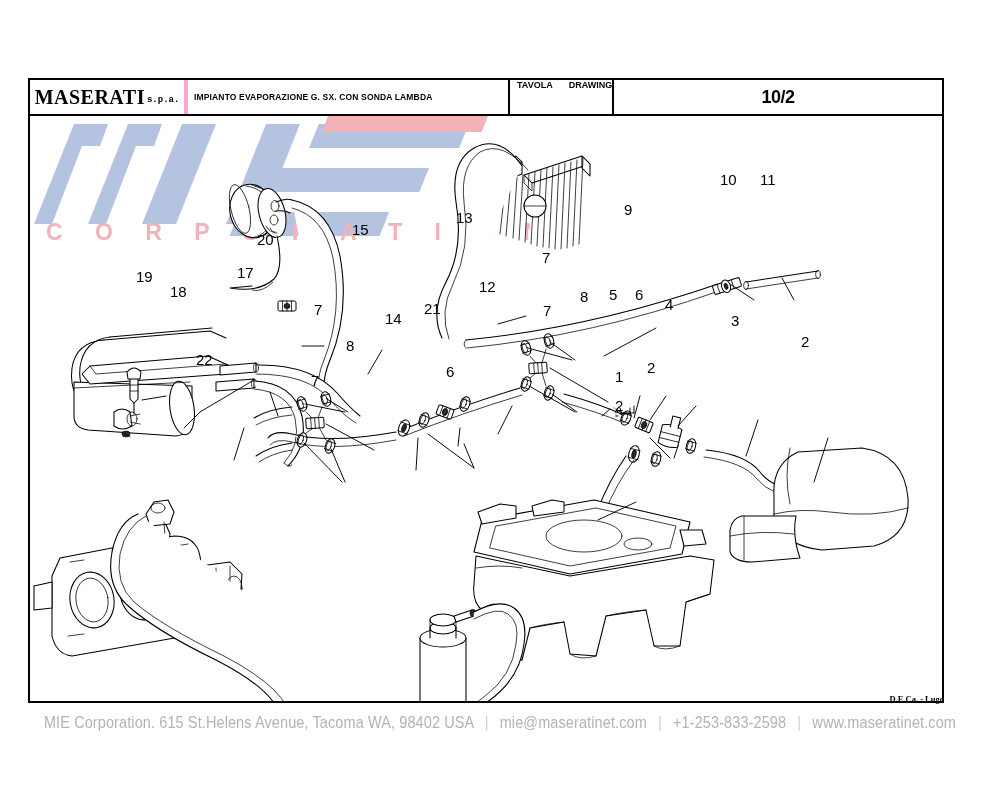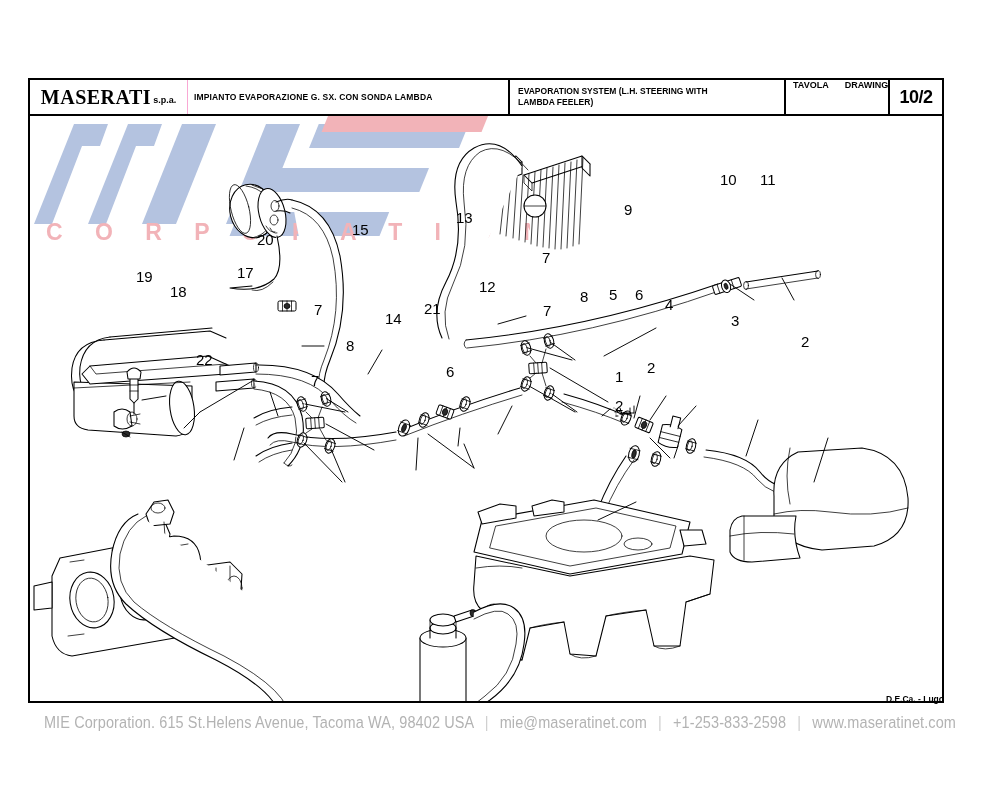--- a/index.html
+++ b/index.html
@@ -9,24 +9,24 @@
   #sheet{position:absolute;left:0;top:0;width:1000px;height:800px;background:#fff;}
 
   
   #frame{position:absolute;left:28px;top:78px;width:916px;height:625px;
          border:2px solid #000;box-sizing:border-box;background:transparent;}
 
   
   #titleblock{position:absolute;left:0;top:0;width:100%;height:36px;
               border-bottom:2px solid #000;box-sizing:border-box;display:flex;}
   .tb-cell{box-sizing:border-box;display:flex;align-items:center;height:100%;}
-  #tb-logo{width:158px;border-right:1px solid #f9a8d4;justify-content:center;}
+  #tb-logo{width:158px;border-right:4px solid #f9a8d4;justify-content:center;}
   #tb-logo .mas{font-family:"Liberation Serif",serif;font-size:20px;font-weight:700;
                 letter-spacing:.5px;color:#000;}
-  #tb-logo .spa{font-family:Liberation Sans, sans-serif;font-size:9px;font-weight:700;
+  #tb-logo .spa{font-family:Liberation Mono, monospace;font-size:9px;font-weight:700;
                 margin-left:2px;position:relative;top:3px;}
   #tb-it{flex:0 0 322px;border-right:2px solid #000;padding:0 6px;}
   #tb-it span{font-size:8.5px;font-weight:700;letter-spacing:.15px;text-align:center;
               transform:scaleY(1.12);display:block;}
   #tb-en{flex:0 0 276px;border-right:2px solid #000;padding-left:8px;}
   #tb-en span{font-size:8.5px;font-weight:700;line-height:11px;display:block;
               transform:scaleY(1.12);}
   #tb-tav{flex:0 0 86px;border-right:2px solid #000;padding-left:7px;
           align-items:flex-start;justify-content:center;gap:16px;}
   #tb-tav span{font-size:9px;font-weight:700;line-height:11.5px;display:block;}
@@ -41,21 +41,21 @@
   
   #wm{position:absolute;left:250px;top:330px;width:500px;height:130px;
       pointer-events:none;}
 
   
   .cal{position:absolute;font-family:"Liberation Sans",sans-serif;
        font-size:15px;color:#000;line-height:1;}
 
   
   #deca{position:absolute;left:0;top:694px;width:944px;text-align:right;
-        font-size:8.5px;font-weight:700;color:#000;}
+        font-size:8.5px;font-weight:700;color:#000;font-family:Liberation Serif, serif;}
   #footer{position:absolute;left:0;top:714px;width:1000px;text-align:center;
           font-size:14.5px;color:#b3b3b3;letter-spacing:.1px;
           transform:scaleY(1.1);}
   #footer .sep{padding:0 7px;color:#cfcfcf;}
 </style>
 </head>
 <body>
 
 <div id="sheet">
 
@@ -65,26 +65,20 @@
 
       <div class="tb-cell" id="tb-logo">
         <span class="mas">MASERATI</span>
         <span class="spa">s.p.a.</span>
       </div>
 
       <div class="tb-cell" id="tb-it">
         <span>IMPIANTO EVAPORAZIONE G. SX. CON SONDA LAMBDA</span>
       </div>
 
-      <div class="tb-cell" id="tb-en">
-        <div>
-          <span>EVAPORATION SYSTEM (L.H. STEERING WITH</span>
-          <span>LAMBDA FEELER)</span>
-        </div>
-      </div>
 
       <div class="tb-cell" id="tb-tav">
         <span>TAVOLA</span>
         <span>DRAWING</span>
       </div>
 
       <div class="tb-cell" id="tb-num">
         <span>10/2</span>
       </div>
     </div>

